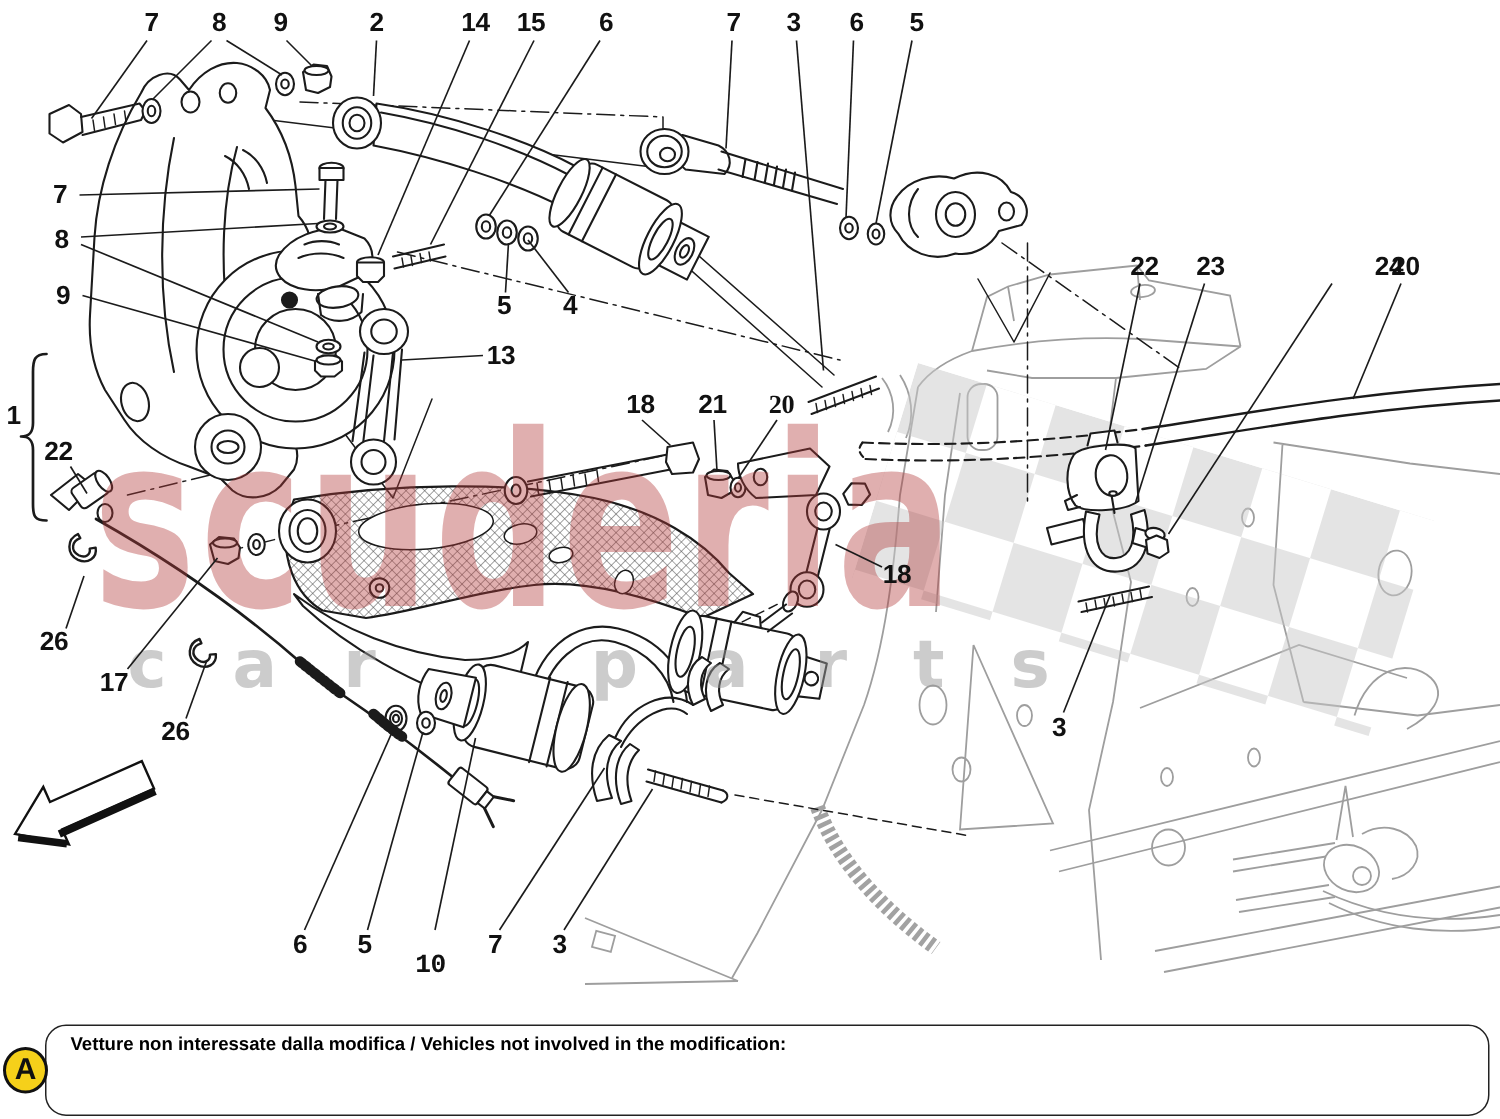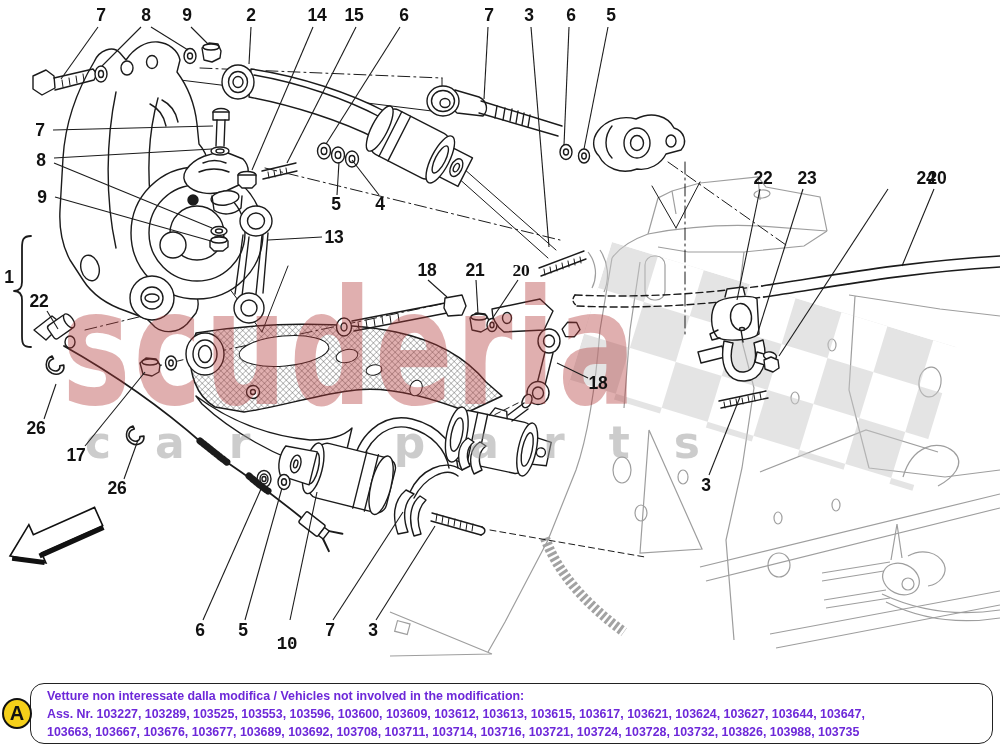--- a/index.html
+++ b/index.html
@@ -4,21 +4,21 @@
 <style>
   html,body{margin:0;padding:0;background:#fff;}
   #stage{position:relative;width:1000px;height:746px;background:#fff;overflow:hidden;
          font-family:"Liberation Sans", sans-serif;}
   #diagram{position:absolute;left:0;top:0;}
   .callout{position:absolute;transform:translate(-50%,-50%);font-weight:bold;
            font-size:17.5px;color:#111;letter-spacing:-0.3px;white-space:nowrap;}
   .note-box{position:absolute;left:30px;top:683px;width:961px;height:59px;
             border:1.7px solid #222;border-radius:14px;background:#fff;}
   .note-line{position:absolute;left:16px;white-space:nowrap;font-weight:bold;
-             font-size:12.4px;color:#6d28d9;}
+             font-size:12.4px;color:#000000;}
   .nl1{top:5px;} .nl2{top:23px;} .nl3{top:41px;}
   .badge{position:absolute;left:2px;top:698px;width:30px;height:31px;border-radius:50%;
          background:#f5d01a;border:2.6px solid #111;box-sizing:border-box;
          font-weight:bold;font-size:20px;color:#111;text-align:center;line-height:26px;}
 </style>
 </head>
 <body>
 
 <div id="stage">
 
@@ -379,22 +379,20 @@
       </g>
 
   <g transform="translate(10,556) rotate(-24)">
     <polygon points="0,0 30,-21 30,-10 97,-10 97,10 30,10 30,21" fill="#fff" stroke="#111" stroke-width="1.6"></polygon>
     <path d="M1,3 L29,20 M27,12 L97,12" stroke="#111" stroke-width="5" fill="none"></path>
   </g>
 </svg>
 
   <div class="note-box">
     <div class="note-line nl1">Vetture non interessate dalla modifica / Vehicles not involved in the modification:</div>
-    <div class="note-line nl2">Ass. Nr. 103227, 103289, 103525, 103553, 103596, 103600, 103609, 103612, 103613, 103615, 103617, 103621, 103624, 103627, 103644, 103647,</div>
-    <div class="note-line nl3">103663, 103667, 103676, 103677, 103689, 103692, 103708, 103711, 103714, 103716, 103721, 103724, 103728, 103732, 103826, 103988, 103735</div>
   </div>
   <div class="badge">A</div>
 <div class="callout" style="left: 101px; top: 15px;">7</div>
     <div class="callout" style="left: 146px; top: 15px;">8</div>
     <div class="callout" style="left: 187px; top: 15px;">9</div>
     <div class="callout" style="left: 251px; top: 15px;">2</div>
     <div class="callout" style="left: 317px; top: 15px;">14</div>
     <div class="callout" style="left: 354px; top: 15px; text-align: right;">15</div>
     <div class="callout" style="left: 404px; top: 15px;">6</div>
     <div class="callout" style="left: 489px; top: 15px;">7</div>

